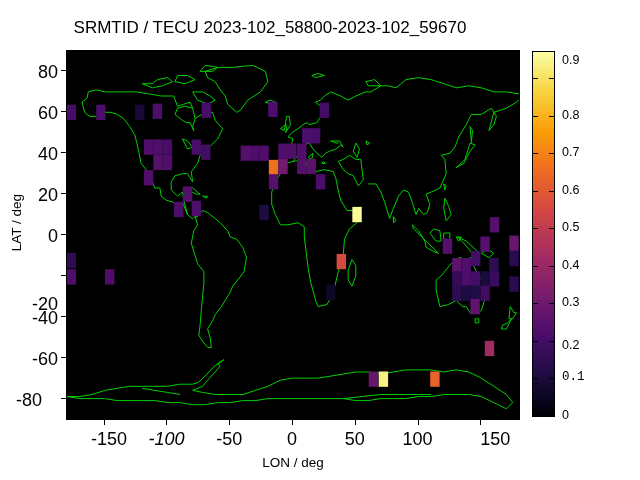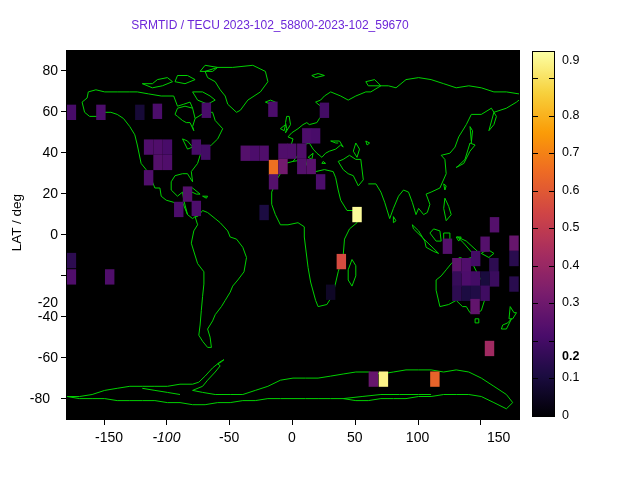--- a/index.html
+++ b/index.html
@@ -12,39 +12,39 @@
     font-family: "Liberation Sans", sans-serif;
     color: #000000;
     overflow: hidden;
   }
   #figure { position: absolute; left: 0; top: 0; width: 640px; height: 480px; }
 
   .title {
     position: absolute;
     left: 0; top: 18px; width: 540px;
     text-align: center;
-    font-size: 12px;
-    color: #6d28d9;
+    font-size: 17px;
+    color: #000000;
     white-space: nowrap;
   }
 
   .axes-frame {
     position: absolute;
     left: 66px; top: 50px;
     width: 454px; height: 370px;
     background: #000000;
     border: 1px solid #000000;
     box-sizing: border-box;
     overflow: hidden;
   }
   .axes-frame svg { position: absolute; left: 0; top: 0; }
 
   .ticklabel {
     position: absolute;
-    font-size: 14px;
+    font-size: 18px;
     color: #000;
     white-space: nowrap;
   }
   .ylab { text-align: right; }
   .xlab { text-align: center; }
 
   .tickmark { position: absolute; background: #000; }
 
   .axis-title {
     position: absolute;
@@ -230,38 +230,39 @@
       <div class="ticklabel ylab" style="left: 16px; top: 185.111px; width: 42px;">20</div>
       <div class="tickmark" style="left: 61px; top: 234px; width: 5px; height: 1px;"></div>
       <div class="ticklabel ylab" style="left: 16px; top: 226px; width: 42px;">0</div>
       <div class="tickmark" style="left: 61px; top: 274.889px; width: 5px; height: 1px;"></div>
       <div class="ticklabel ylab" style="left: 16px; top: 266.889px; width: 42px; margin-top: 27px;">-20</div>
       <div class="tickmark" style="left: 61px; top: 315.778px; width: 5px; height: 1px;"></div>
       <div class="ticklabel ylab" style="left: 16px; top: 307.778px; width: 42px;">-40</div>
       <div class="tickmark" style="left: 61px; top: 356.667px; width: 5px; height: 1px;"></div>
       <div class="ticklabel ylab" style="left: 16px; top: 348.667px; width: 42px;">-60</div>
       <div class="tickmark" style="left: 61px; top: 397.556px; width: 5px; height: 1px;"></div>
-      <div class="ticklabel ylab" style="left: 8px; top: 389.556px; width: 42px;">-80</div>
+      <div class="ticklabel ylab" style="left: 0; top: 389.556px; width: 42px;">-80</div>
     </div>
 
   <div class="axis-title" id="ylabel">LAT / deg</div>
+  <div class="axis-title" id="xlabel">LON / deg</div>
 
   <div class="cbar-outer">
     <div class="cbar-grad" id="cbar-grad" style="background: linear-gradient(to top, rgb(0, 0, 4) 0%, rgb(4, 2, 13) 1.56%, rgb(8, 3, 21) 3.13%, rgb(11, 5, 30) 4.69%, rgb(15, 7, 38) 6.25%, rgb(19, 8, 47) 7.81%, rgb(23, 10, 55) 9.38%, rgb(27, 12, 64) 10.94%, rgb(33, 12, 70) 12.5%, rgb(39, 12, 76) 14.06%, rgb(46, 12, 82) 15.63%, rgb(53, 12, 88) 17.19%, rgb(59, 12, 94) 18.75%, rgb(66, 12, 100) 20.31%, rgb(73, 12, 106) 21.88%, rgb(79, 14, 107) 23.44%, rgb(86, 16, 108) 25%, rgb(92, 18, 108) 26.56%, rgb(98, 21, 108) 28.13%, rgb(105, 23, 108) 29.69%, rgb(111, 25, 109) 31.25%, rgb(118, 27, 109) 32.81%, rgb(124, 30, 108) 34.38%, rgb(131, 32, 106) 35.94%, rgb(137, 34, 104) 37.5%, rgb(143, 36, 102) 39.06%, rgb(150, 39, 100) 40.63%, rgb(156, 41, 99) 42.19%, rgb(162, 43, 97) 43.75%, rgb(168, 46, 94) 45.31%, rgb(174, 49, 90) 46.88%, rgb(180, 53, 87) 48.44%, rgb(186, 56, 83) 50%, rgb(192, 59, 79) 51.56%, rgb(198, 63, 76) 53.13%, rgb(204, 66, 72) 54.69%, rgb(209, 70, 68) 56.25%, rgb(213, 76, 63) 57.81%, rgb(217, 81, 59) 59.38%, rgb(222, 86, 54) 60.94%, rgb(226, 91, 49) 62.5%, rgb(230, 96, 45) 64.06%, rgb(234, 102, 40) 65.63%, rgb(238, 107, 36) 67.19%, rgb(240, 114, 31) 68.75%, rgb(242, 121, 27) 70.31%, rgb(244, 128, 22) 71.88%, rgb(246, 135, 18) 73.44%, rgb(248, 143, 14) 75%, rgb(249, 150, 9) 76.56%, rgb(251, 157, 8) 78.13%, rgb(250, 164, 15) 79.69%, rgb(250, 172, 23) 81.25%, rgb(249, 179, 31) 82.81%, rgb(249, 187, 39) 84.38%, rgb(248, 195, 46) 85.94%, rgb(248, 202, 54) 87.5%, rgb(247, 210, 63) 89.06%, rgb(248, 216, 77) 90.63%, rgb(248, 223, 92) 92.19%, rgb(249, 229, 106) 93.75%, rgb(250, 236, 121) 95.31%, rgb(251, 242, 135) 96.88%, rgb(251, 249, 150) 98.44%, rgb(252, 255, 164) 100%);"></div>
   </div>
   <div id="cbar-labels">
       <div class="cbar-tick" style="left: 533px; top: 416px;"></div>
       <div class="cbar-tick" style="left: 549px; top: 416px;"></div>
       <div class="cbar-label" style="top: 408px;">0</div>
       <div class="cbar-tick" style="left: 533px; top: 378.474px;"></div>
       <div class="cbar-tick" style="left: 549px; top: 378.474px;"></div>
-      <div class="cbar-label" style="top: 370.474px;">0.1</div>
+      <div class="cbar-label" style="top: 370.474px; font-family: Liberation Mono, monospace;">0.1</div>
       <div class="cbar-tick" style="left: 533px; top: 340.948px;"></div>
       <div class="cbar-tick" style="left: 549px; top: 340.948px;"></div>
-      <div class="cbar-label" style="top: 349px; font-weight: bold;">0.2</div>
+      <div class="cbar-label" style="top: 338px;">0.2</div>
       <div class="cbar-tick" style="left: 533px; top: 303.423px;"></div>
       <div class="cbar-tick" style="left: 549px; top: 303.423px;"></div>
       <div class="cbar-label" style="top: 295.423px;">0.3</div>
       <div class="cbar-tick" style="left: 533px; top: 265.897px;"></div>
       <div class="cbar-tick" style="left: 549px; top: 265.897px;"></div>
       <div class="cbar-label" style="top: 257.897px;">0.4</div>
       <div class="cbar-tick" style="left: 533px; top: 228.371px;"></div>
       <div class="cbar-tick" style="left: 549px; top: 228.371px;"></div>
       <div class="cbar-label" style="top: 220.371px;">0.5</div>
       <div class="cbar-tick" style="left: 533px; top: 190.845px;"></div>

